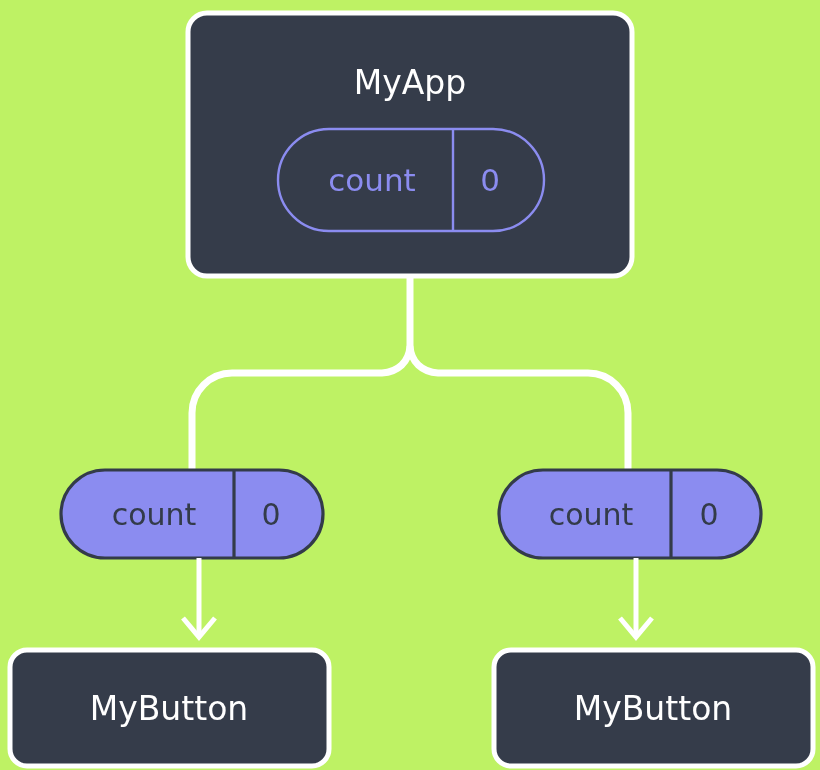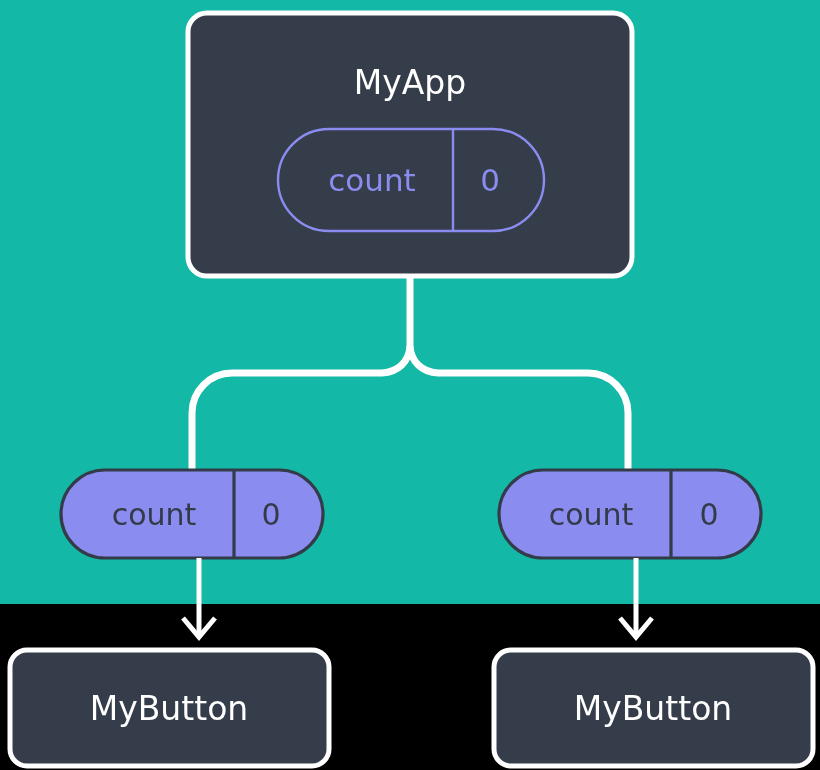--- a/index.html
+++ b/index.html
@@ -1,18 +1,18 @@
 <!DOCTYPE html>
 <html><head>
 <meta charset="utf-8">
 <style>
   html,body{margin:0;padding:0;background:#000;}
   body{width:820px;height:770px;overflow:hidden;
        font-family:"DejaVu Sans","Liberation Sans",sans-serif;}
-  #stage{position:relative;width:820px;height:604px;background:#14b8a6;}
+  #stage{position:relative;width:820px;height:770px;background:#bef264;}
   svg.layer{position:absolute;left:0;top:0;width:820px;height:770px;}
   .svgtext{font-family:"DejaVu Sans","Liberation Sans",sans-serif;}
 </style>
 </head>
 <body>
 
 <div id="stage">
 
   <svg class="layer" viewBox="0 0 820 770">
 

